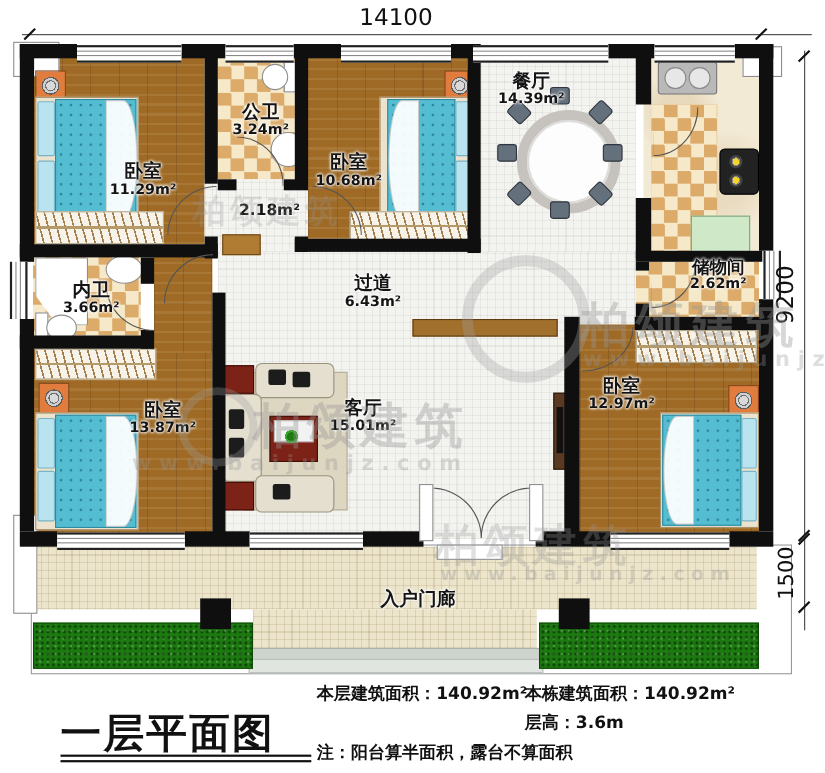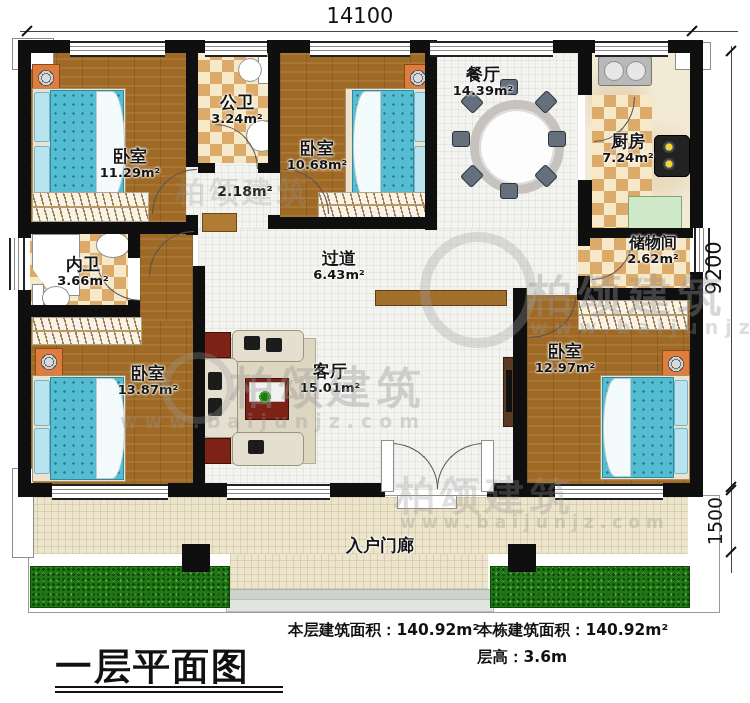--- a/index.html
+++ b/index.html
@@ -260,24 +260,20 @@
     <span class="ar" style="font-size:14px;">2.18m²</span>
   </div>
   <div class="abs rlabel" style="left:277px;top:139px;width:80px;">
     <span class="nm">卧室</span>
     <span class="ar">10.68m²</span>
   </div>
   <div class="abs rlabel" style="left:441px;top:65px;width:84px;">
     <span class="nm">餐厅</span>
     <span class="ar">14.39m²</span>
   </div>
-  <div class="abs rlabel" style="left:587px;top:132px;width:82px;">
-    <span class="nm">厨房</span>
-    <span class="ar">7.24m²</span>
-  </div>
   <div class="abs rlabel" style="left:613px;top:234px;width:80px;">
     <span class="nm" style="font-size:16px;">储物间</span>
     <span class="ar">2.62m²</span>
   </div>
   <div class="abs rlabel" style="left:43px;top:255px;width:80px;">
     <span class="nm">内卫</span>
     <span class="ar">3.66m²</span>
   </div>
   <div class="abs rlabel" style="left:298px;top:249px;width:82px;">
     <span class="nm">过道</span>
@@ -320,20 +316,21 @@
 
   <div class="abs infotxt" style="left:288px;top:620px;">
     <span>本层建筑面积：</span><span>140.92m²</span>
   </div>
   <div class="abs infotxt" style="left:477px;top:620px;">
     <span>本栋建筑面积：</span><span>140.92m²</span>
   </div>
   <div class="abs infotxt" style="left:477px;top:647px;">
     <span>层高：</span><span>3.6m</span>
   </div>
+  <div class="abs infotxt" style="left:288px;top:674px;">注：阳台算半面积，露台不算面积</div>
 
   <div class="abs wm" style="left:175px;top:172px;font-size:30px;letter-spacing:4px;opacity:.7;">柏颂建筑</div>
   <div class="abs wmswirl" style="left:420px;top:232px;width:96px;height:96px;border:10px solid rgba(160,160,160,.33);"></div>
   <div class="abs wm" style="left:528px;top:266px;font-size:44px;letter-spacing:6px;">柏颂建筑</div>
   <div class="abs wm" style="left:530px;top:316px;font-size:19px;letter-spacing:7px;color:rgba(150,150,150,.32);">www.baijunjz.com</div>
   <div class="abs wmswirl" style="left:162px;top:352px;width:58px;height:58px;border:7px solid rgba(160,160,160,.3);"></div>
   <div class="abs wm" style="left:230px;top:358px;font-size:44px;letter-spacing:5px;">柏颂建筑</div>
   <div class="abs wm" style="left:120px;top:410px;font-size:19px;letter-spacing:7px;color:rgba(150,150,150,.32);">www.baijunjz.com</div>
   <div class="abs wm" style="left:395px;top:468px;font-size:40px;letter-spacing:5px;opacity:.8;">柏颂建筑</div>
   <div class="abs wm" style="left:400px;top:512px;font-size:17px;letter-spacing:6px;color:rgba(150,150,150,.32);">www.baijunjz.com</div>

